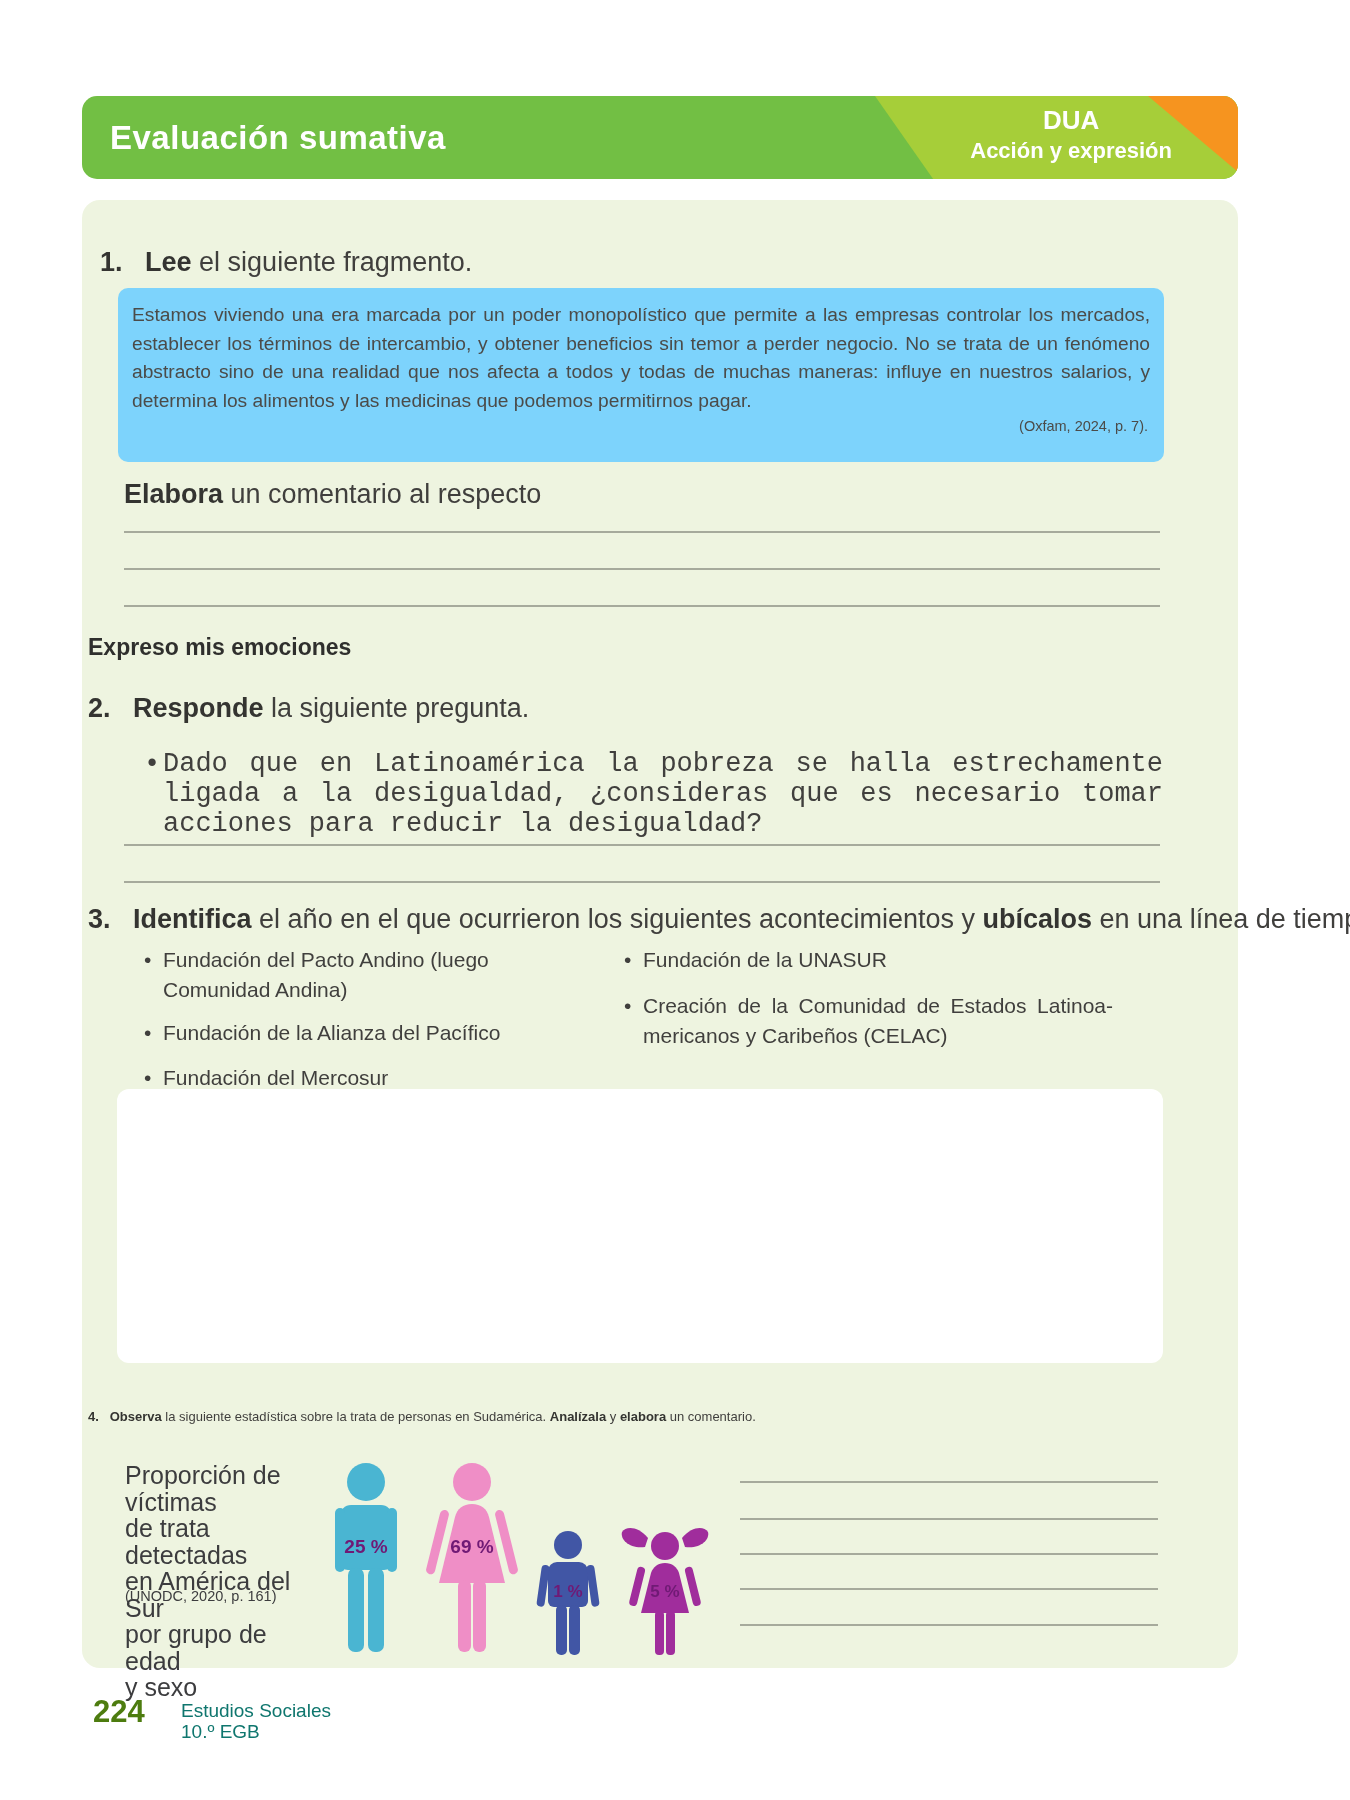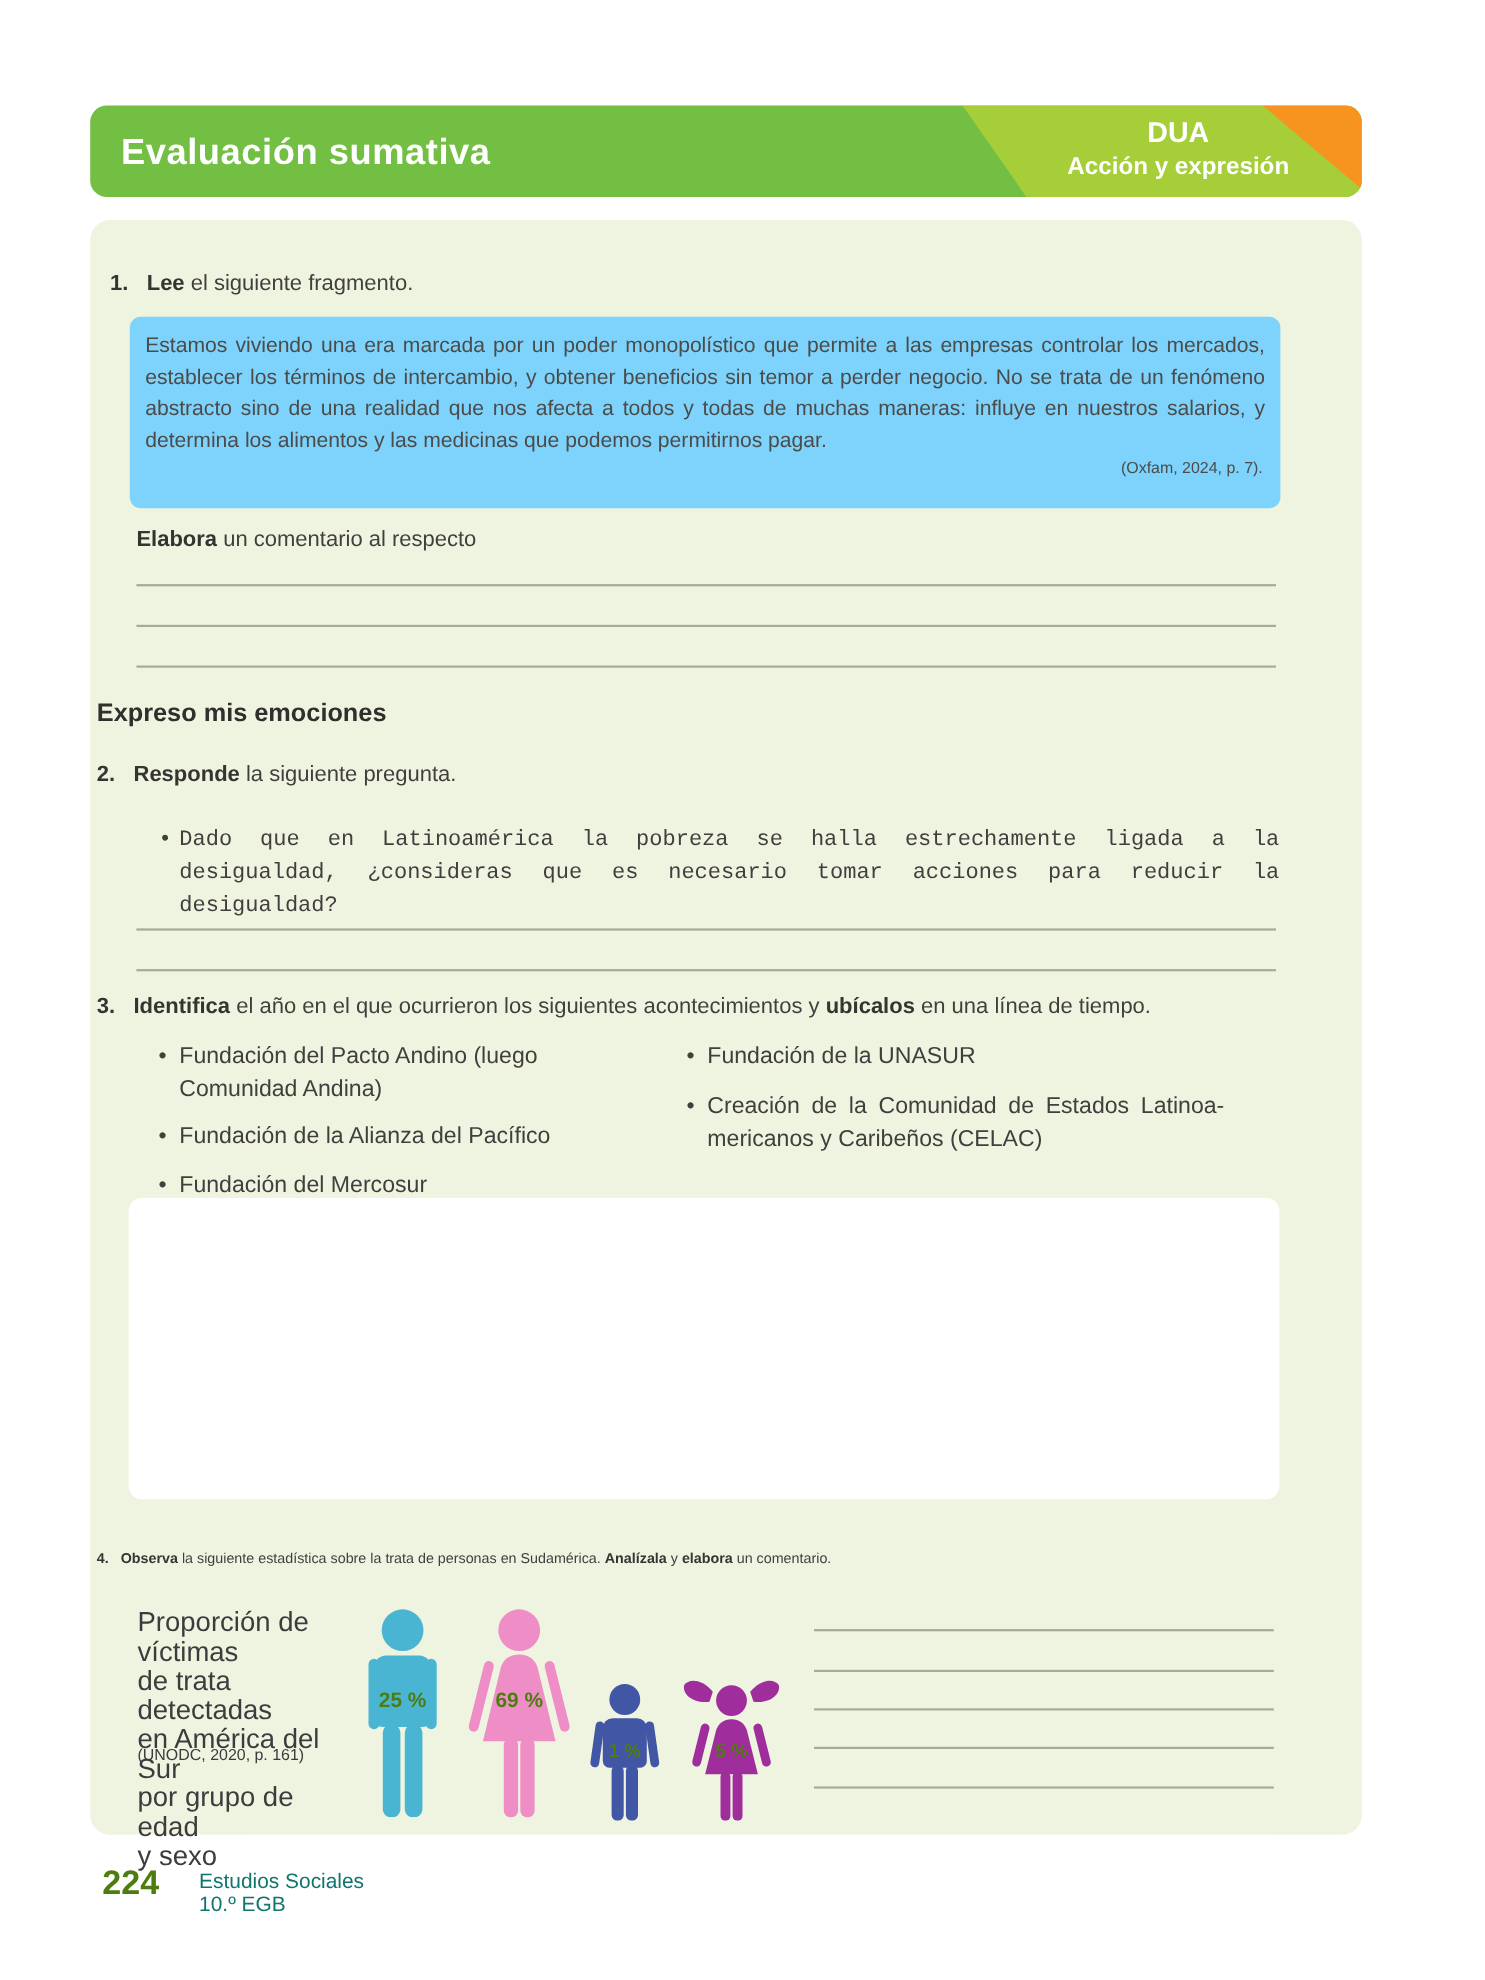--- a/index.html
+++ b/index.html
@@ -16,21 +16,21 @@
   .header-orange{position:absolute;right:0;top:0;width:90px;height:76px;background:#f6941f;
                  -webkit-clip-path:polygon(0 0,100% 0,100% 100%);clip-path:polygon(0 0,100% 0,100% 100%);}
   .header-badge{position:absolute;right:66px;top:8px;text-align:center;color:#ffffff;line-height:1.25;}
   .badge-title{font-size:26px;font-weight:700;}
   .badge-subtitle{font-size:22px;font-weight:700;}
 
   
   .panel{position:absolute;left:82px;top:200px;width:1156px;height:1468px;
          background:#eef4e0;border-radius:18px;}
 
-  .qrow{position:absolute;font-size:20px;color:#403f3d;}
+  .qrow{position:absolute;font-size:27px;color:#403f3d;}
   .qnum{font-weight:700;color:#343431;}
   .qbold{font-weight:700;color:#343431;}
 
   
   .quote-box{position:absolute;left:118px;top:288px;width:1046px;height:174px;
              background:#7dd3fc;border-radius:10px;}
   .quote-text{position:absolute;left:14px;top:13px;width:1018px;font-size:19.2px;line-height:28.5px;
               text-align:justify;color:#4b4b49;}
   .quote-cite{position:absolute;right:16px;bottom:28px;font-size:14.5px;color:#4b4b49;}
 
@@ -46,21 +46,21 @@
 
   .timeline-box{position:absolute;left:117px;top:1089px;width:1046px;height:274px;
                 background:#ffffff;border-radius:12px;}
 
   
   .caption{position:absolute;left:125px;top:1462px;width:200px;font-size:25px;line-height:26.5px;
            color:#3c3c3e;white-space:pre-line;}
   .source{position:absolute;left:125px;top:1588px;font-size:14.5px;color:#3c3c3e;}
   .figure{position:absolute;}
   .figure svg{display:block;}
-  .pct{position:absolute;left:0;right:0;text-align:center;color:#4d7c0f;font-weight:700;}
+  .pct{position:absolute;left:0;right:0;text-align:center;color:#701a75;font-weight:700;}
   .pct-adult{top:74px;font-size:19px;}
   .pct-child{top:52px;font-size:17px;}
 
   
   .footer-num{position:absolute;left:93px;top:1694px;font-size:31px;font-weight:700;color:#4d7c0f;}
   .footer-book{position:absolute;left:163px;top:1700px;font-size:19px;line-height:21px;
                color:#0f766e;white-space:pre-line;margin-left:18px;}
 </style>
 </head>
 <body>

